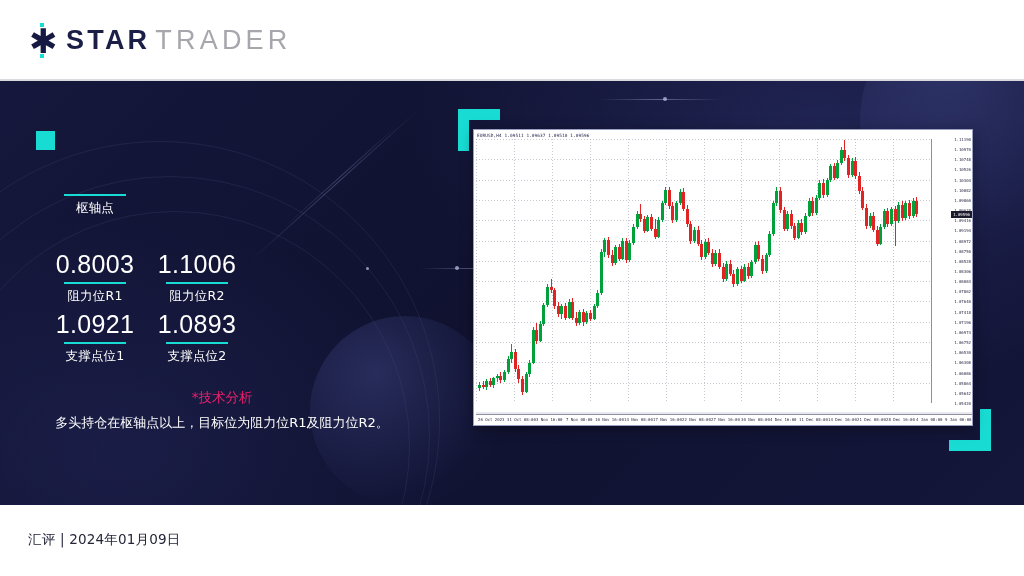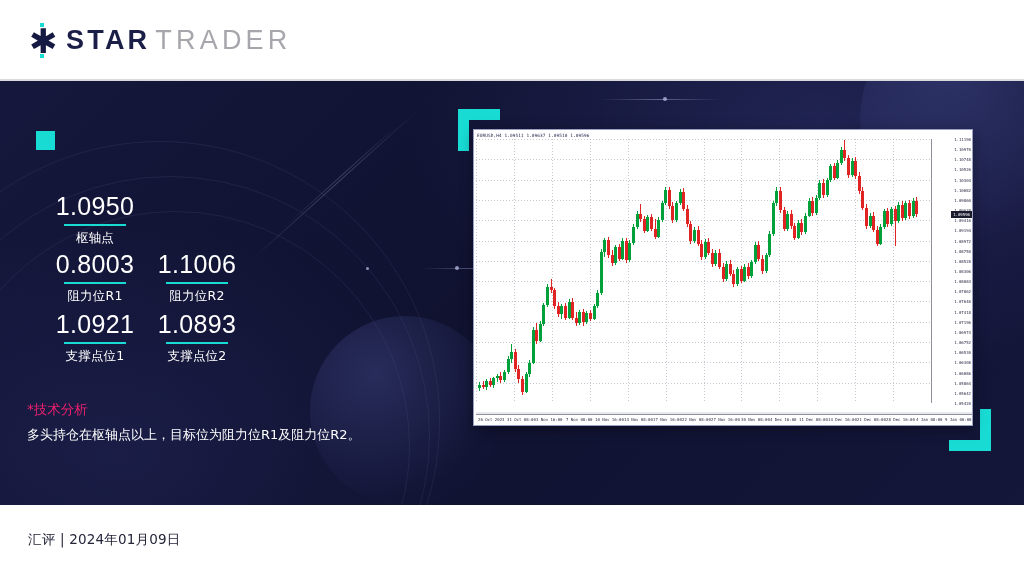--- a/index.html
+++ b/index.html
@@ -150,21 +150,21 @@
     letter-spacing: 0.2px;
     white-space: nowrap;
     font-family: "DejaVu Sans", "Liberation Sans", sans-serif;
   }
   .lvl.pivot { left: 30px; top: 0px;  width: 130px; }
   .lvl.r1    { left: 30px; top: 58px; width: 130px; }
   .lvl.r2    { left: 132px;top: 58px; width: 130px; }
   .lvl.s1    { left: 30px; top: 118px;width: 130px; }
   .lvl.s2    { left: 132px;top: 118px;width: 130px; }
 
-  .analysis { position: absolute; left: 27px; top: 320px; width: 390px; }
+  .analysis { position: absolute; left: 27px; top: 308px; width: 390px; text-align: center; }
   .analysis .ttl {
     font-size: 13.5px;
     color: #ee1f6d;
     font-family: "DejaVu Sans", "Liberation Sans", sans-serif;
     margin-bottom: 6px;
   }
   .analysis .body {
     font-size: 13px;
     line-height: 19px;
     color: #ffffff;
@@ -321,21 +321,20 @@
       <div class="hairline" style="left:600px; top:18px; width:120px;"></div>
     </div>
 
     <div class="left">
       <div class="pair-row">
         <div class="pair-sq"></div>
       </div>
 
       <div class="levels">
         <div class="lvl pivot">
-          <div class="val">1.0950</div>
           <div class="bar"></div>
           <div class="lab">枢轴点</div>
         </div>
         <div class="lvl r1">
           <div class="val">0.8003</div>
           <div class="bar"></div>
           <div class="lab">阻力位R1</div>
         </div>
         <div class="lvl r2">
           <div class="val">1.1006</div>

